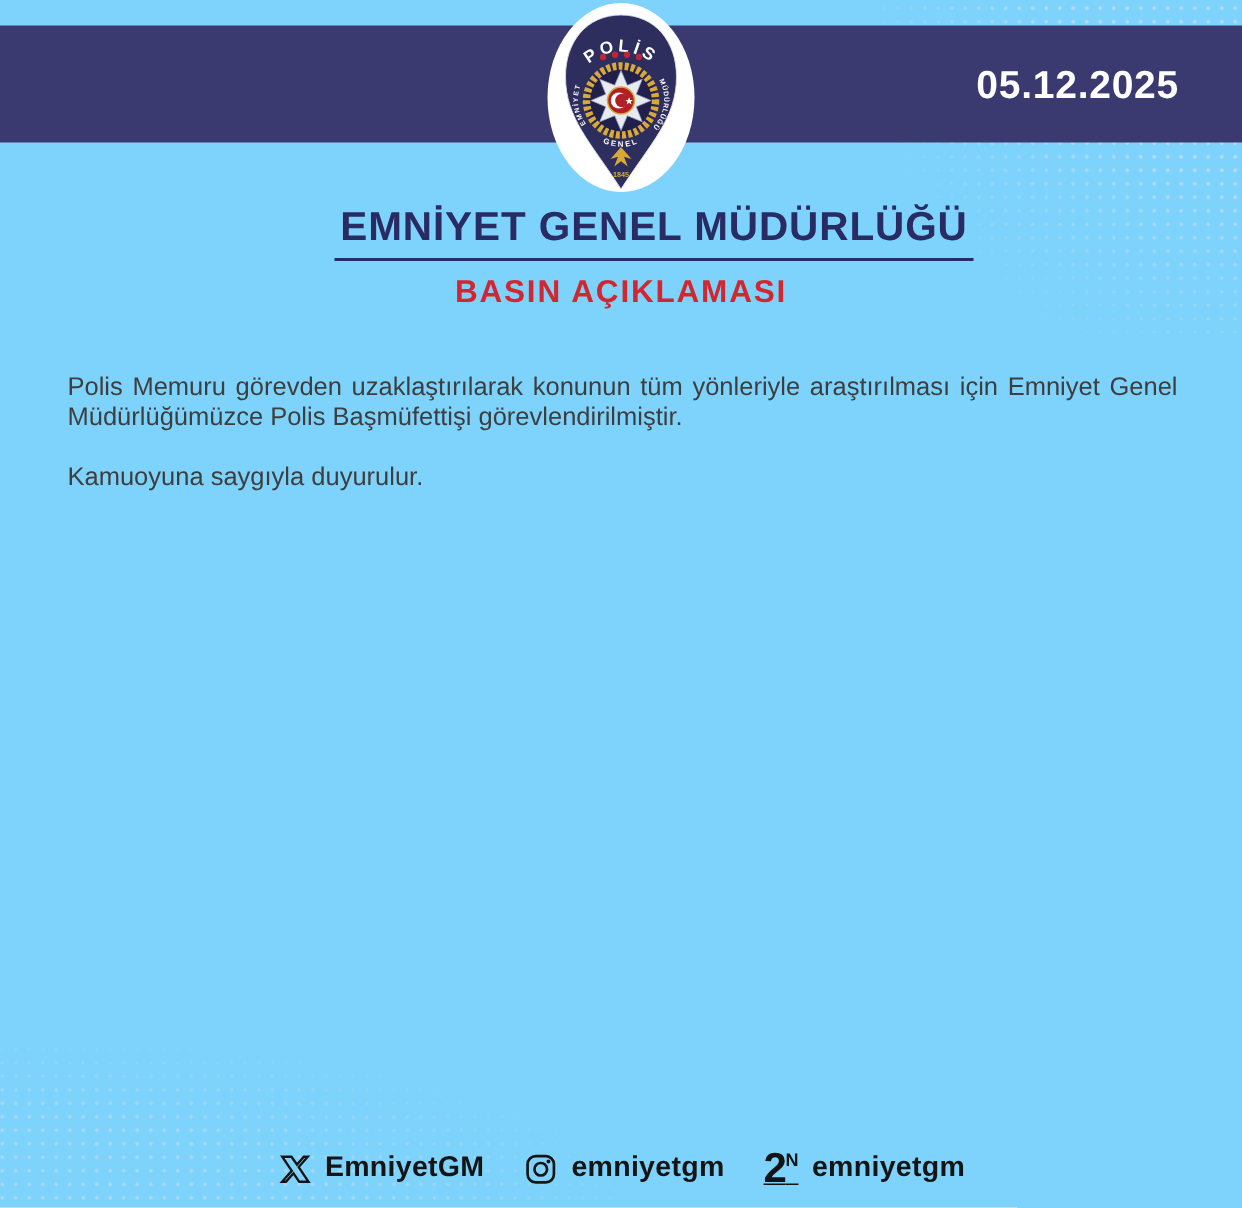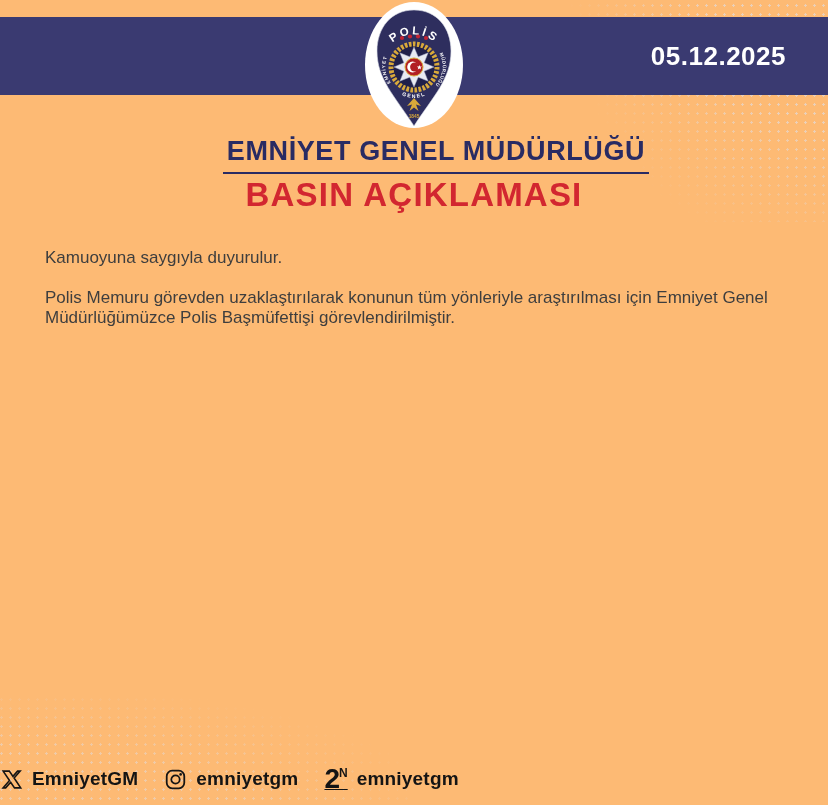--- a/index.html
+++ b/index.html
@@ -1,18 +1,18 @@
 <!DOCTYPE html>
 <html><head>
 <meta charset="utf-8">
 <style>
   html,body{margin:0;padding:0;background:#e9e9ee;}
   .canvas{
     position:relative;width:828px;height:805px;margin:0 auto;
-    background:#fdba74;overflow:hidden;
+    background:#7dd3fc;overflow:hidden;
     font-family:"Liberation Sans","DejaVu Sans",sans-serif;
   }
   
   .dots{
     position:absolute;
     background-image:radial-gradient(#dfe0ea 1.1px, transparent 1.3px);
     background-size:9px 9px;
     pointer-events:none;
   }
   .dots.tr{
@@ -41,33 +41,33 @@
   }
   
   .title-wrap{position:absolute;top:136px;left:0;right:0;text-align:center;padding-left:44px;}
   .title-main{
     display:inline-block;color:#292b63;font-weight:bold;font-size:27px;
     letter-spacing:.6px;line-height:30px;
     border-bottom:2.5px solid #292b63;padding:0 4px 6px 4px;
   }
   .subtitle{
     position:absolute;top:182px;left:0;right:0;text-align:center;
-    color:#d22730;font-weight:bold;font-size:33px;letter-spacing:1.2px;line-height:26px;
+    color:#d22730;font-weight:bold;font-size:21px;letter-spacing:1.2px;line-height:26px;
   }
   
   .bodytext{
     position:absolute;top:248px;left:45px;right:43px;
     color:#3e3e3e;font-size:17px;line-height:20px;text-align:justify;
   }
   .bodytext p{margin:0 0 20px 0;}
   .bodytext p:last-child{text-align:left;}
   
   .footer{
     position:absolute;left:0;right:0;bottom:12px;
-    display:flex;align-items:center;gap:26px;
+    display:flex;justify-content:center;align-items:center;gap:26px;
   }
   .account{display:flex;align-items:center;gap:9px;color:#141414;}
   .account .handle{font-size:19px;font-weight:600;letter-spacing:.2px;}
   .nsosyal-glyph{position:relative;display:inline-block;line-height:1;text-decoration:underline;}
   .nsosyal-glyph .big2{font-size:28px;font-weight:800;letter-spacing:-1px;}
   .nsosyal-glyph .supN{
     font-size:12px;font-weight:800;position:relative;top:-11px;left:0px;
   }
 </style>
 </head>
@@ -127,22 +127,22 @@
       <text x="50" y="117" font-size="4.8" font-weight="bold" fill="#d8a93a" text-anchor="middle" font-family="Liberation Sans, sans-serif">1845</text>
     </svg>
   </div>
 
   <div class="title-wrap">
     <span class="title-main">EMNİYET GENEL MÜDÜRLÜĞÜ</span>
   </div>
   <div class="subtitle">BASIN AÇIKLAMASI</div>
 
   <div class="bodytext">
+    <p>Polis Memuru görevden uzaklaştırılarak konunun tüm yönleriyle araştırılması için Emniyet Genel Müdürlüğümüzce Polis Başmüfettişi görevlendirilmiştir.</p>
     <p>Kamuoyuna saygıyla duyurulur.</p>
-    <p>Polis Memuru görevden uzaklaştırılarak konunun tüm yönleriyle araştırılması için Emniyet Genel Müdürlüğümüzce Polis Başmüfettişi görevlendirilmiştir.</p>
   </div>
 
   <div class="footer">
 
     <div class="account">
       <svg width="23" height="23" viewBox="0 0 22 22">
         <path d="M3,3 L8.9,3 L12.4,8 L16.8,3 L19.3,3 L13.5,9.6 L19.8,19 L13.9,19 L10.2,13.6 L5.4,19 L2.9,19 L9.1,12 Z" fill="none" stroke="#141414" stroke-width="1.5" stroke-linejoin="miter"></path>
       </svg>
       <span class="handle">EmniyetGM</span>
     </div>

